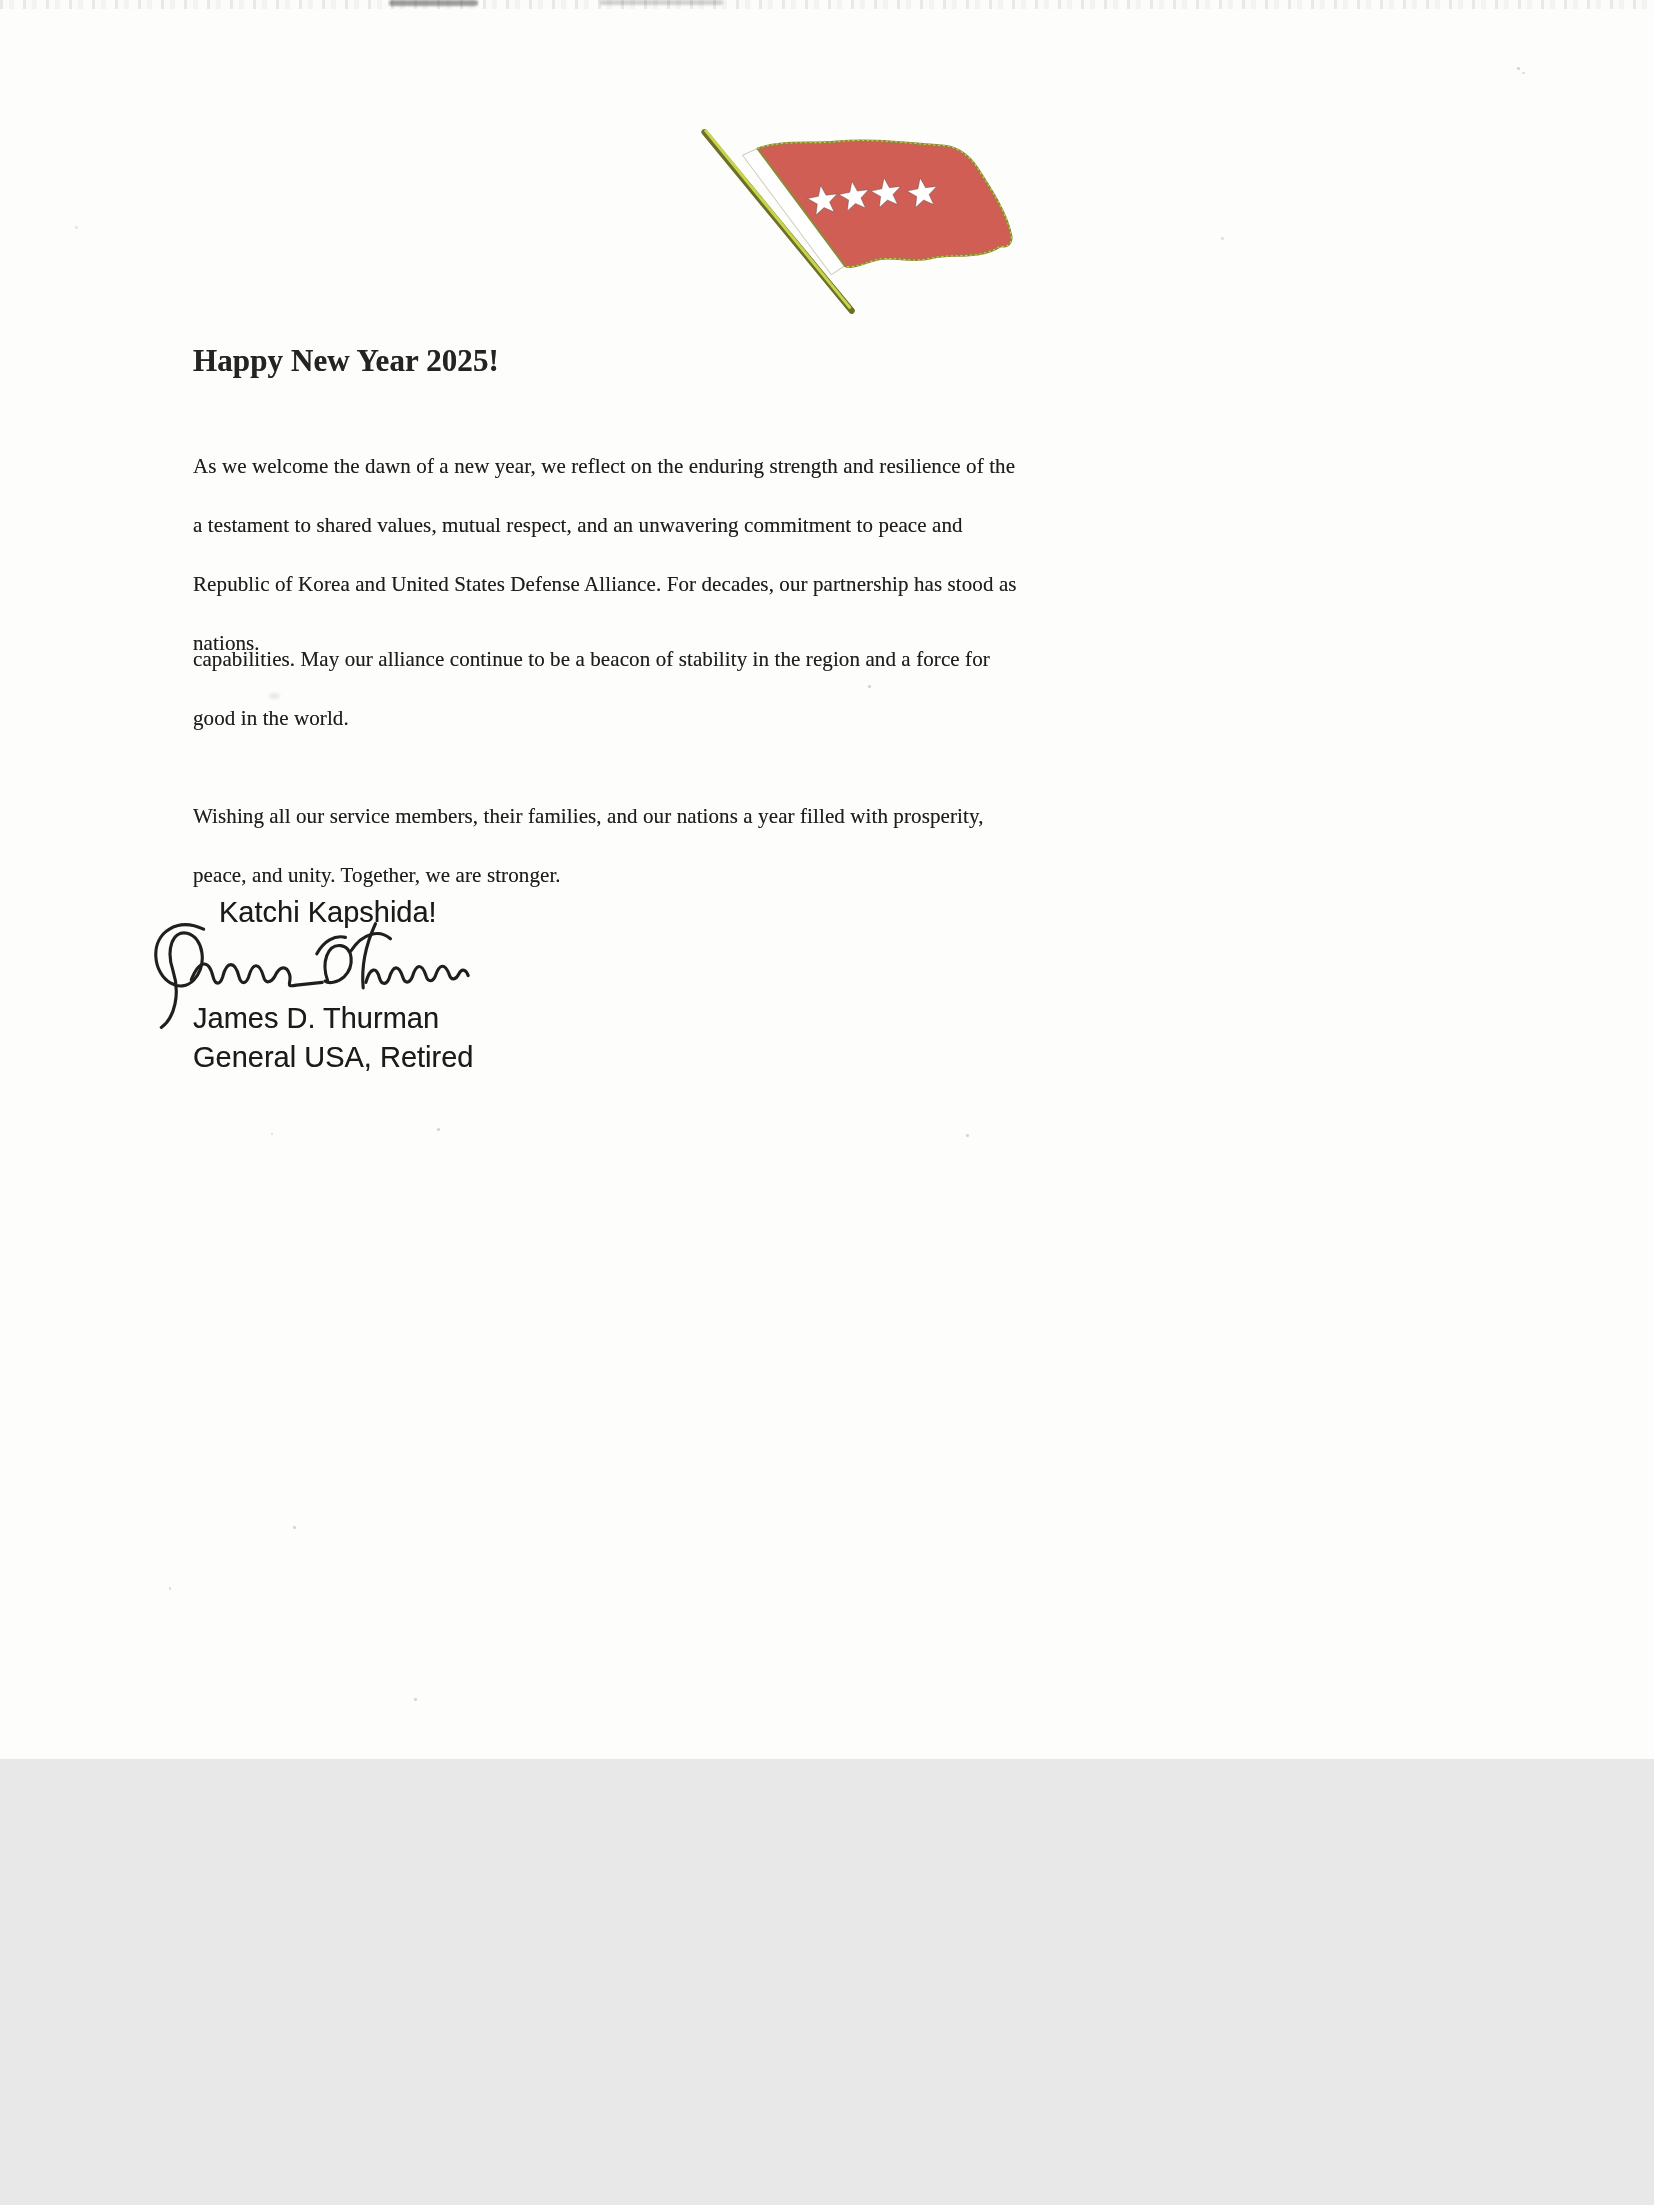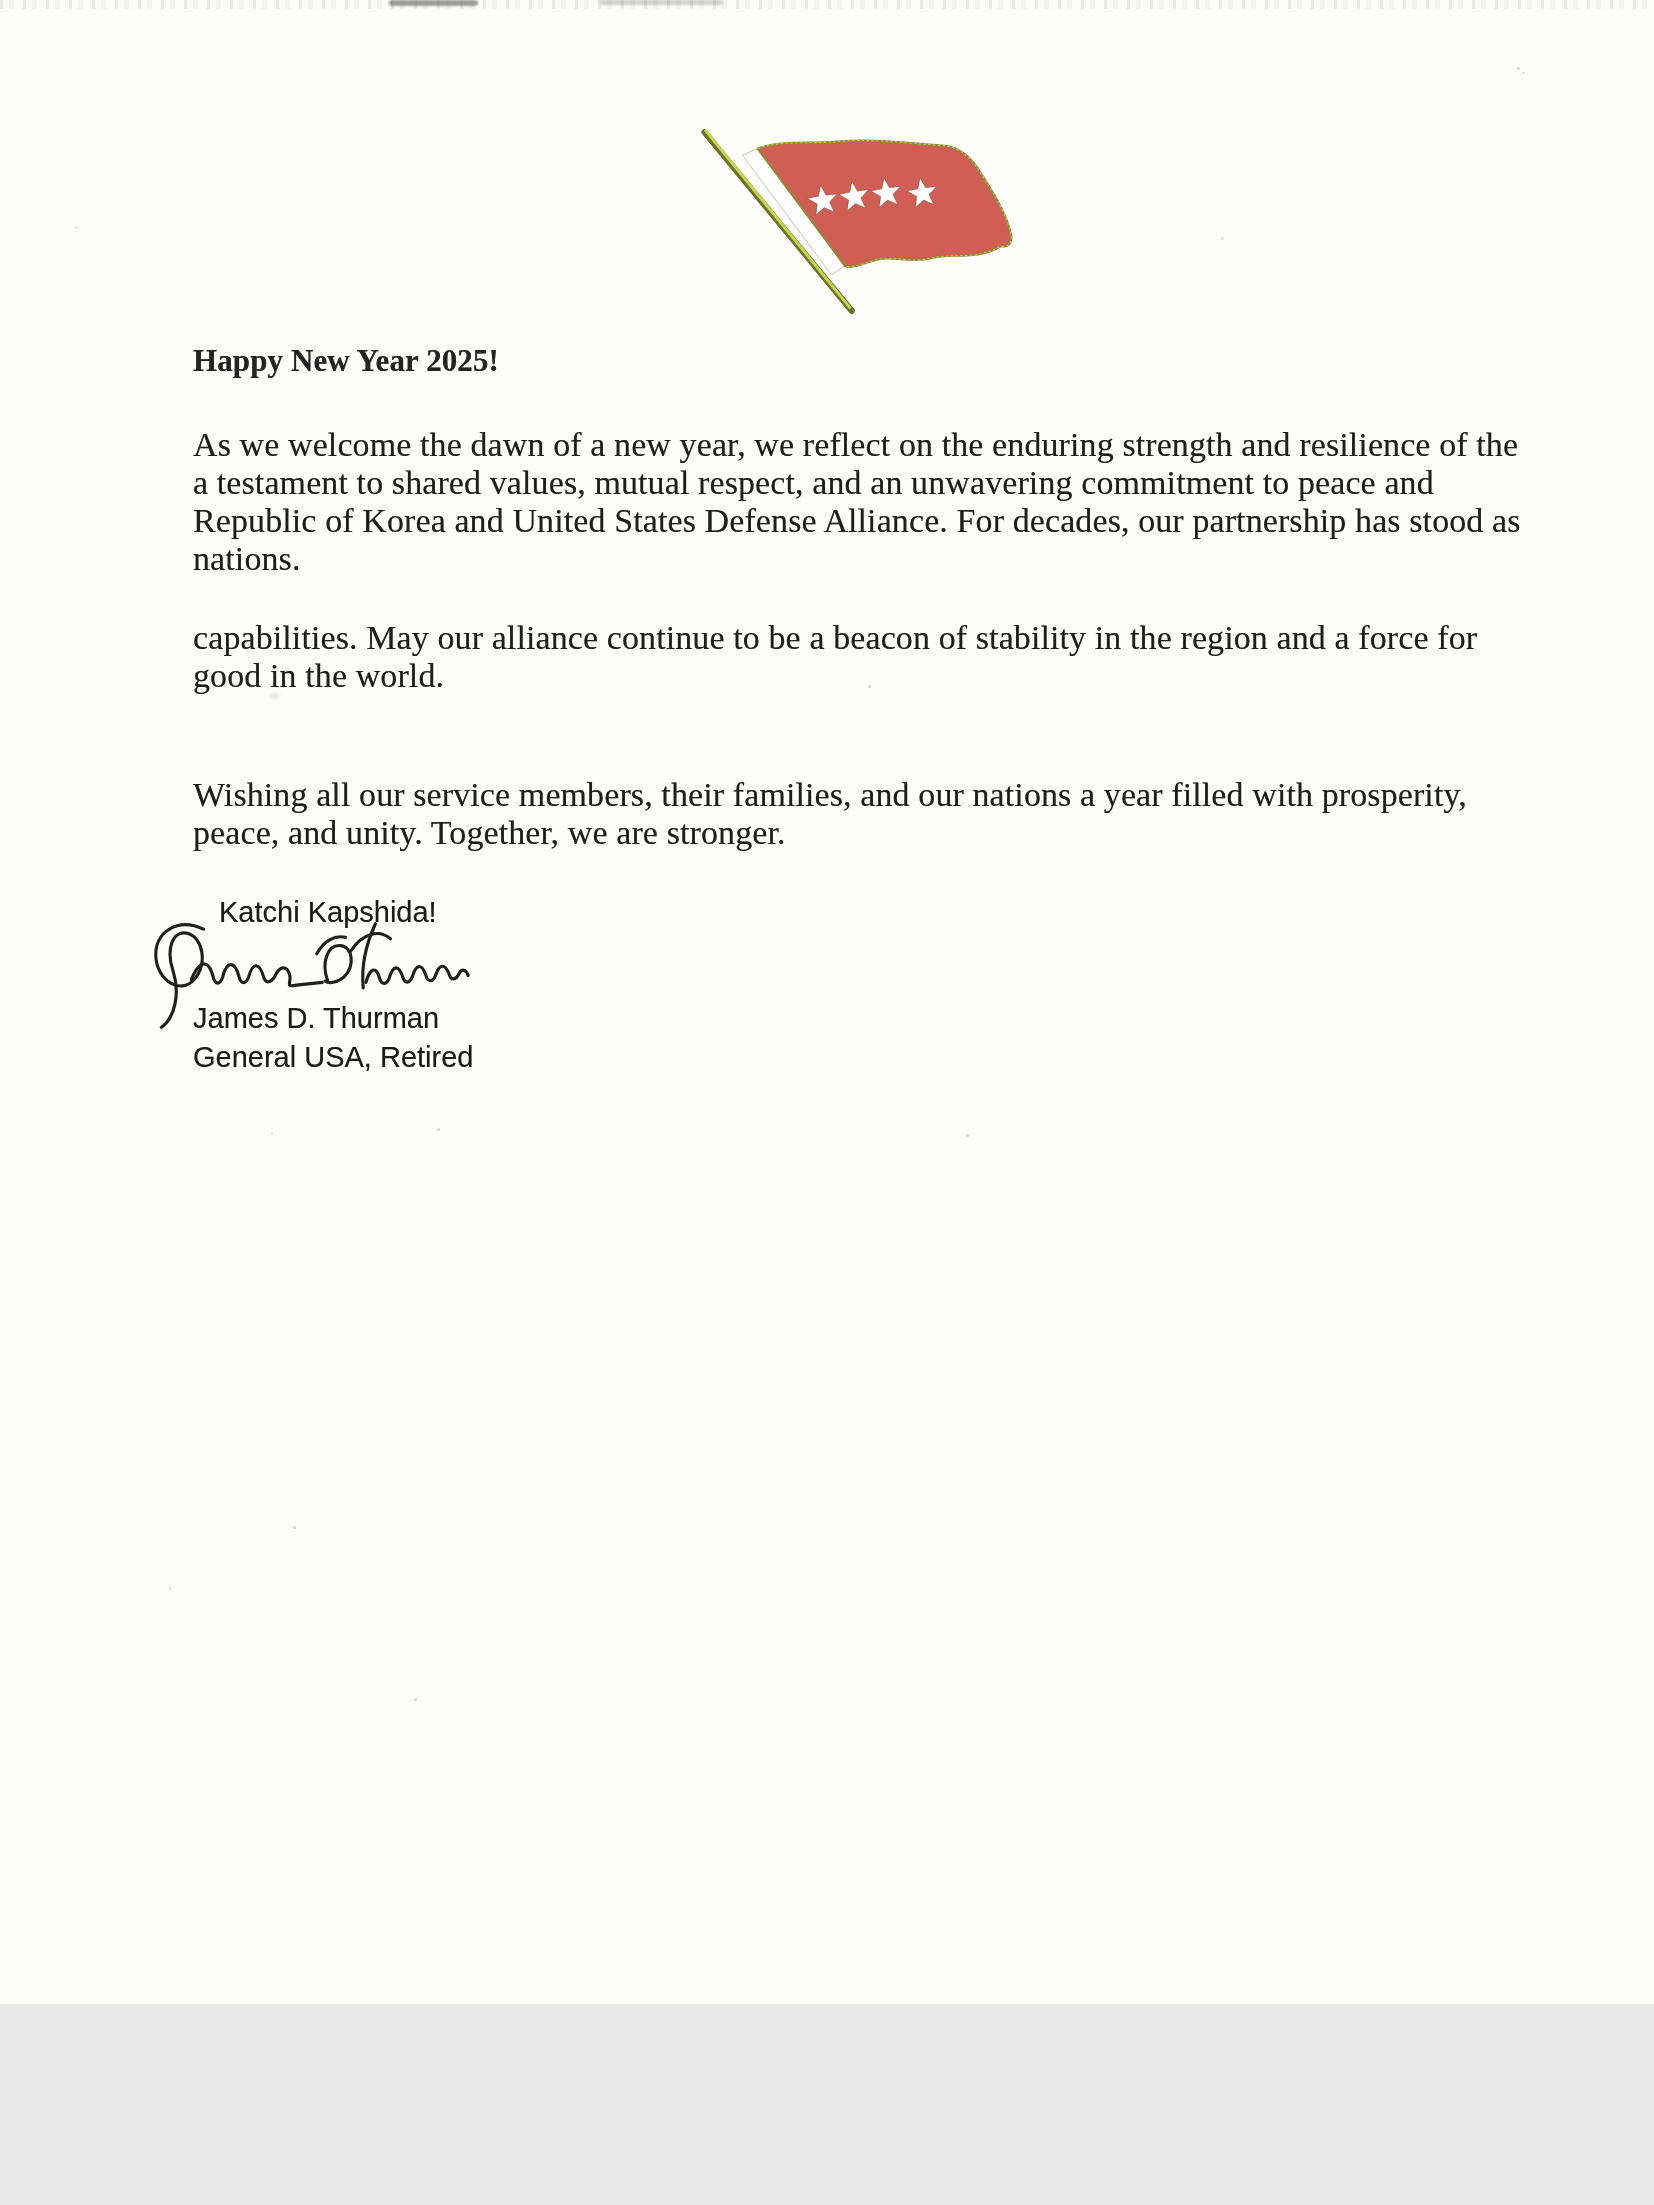--- a/index.html
+++ b/index.html
@@ -1,19 +1,19 @@
 <!DOCTYPE html>
 <html style="font-size:11px"><head>
 <meta charset="utf-8">
 <style>
   html, body { margin: 0; padding: 0; background: #e8e8e8; }
   .page {
     position: relative;
     width: 1654px;
-    height: 2004px;
+    height: 1759px;
     background: #fdfdfb;
     overflow: hidden;
     font-family: "Liberation Serif", serif;
     color: #1c1c1c;
   }
 
   
   .top-noise {
     position: absolute; left: 0; top: 0; width: 1654px; height: 9px;
     background:
@@ -40,24 +40,25 @@
     position: absolute; left: 193px; top: 343px;
     font-size: 31px; font-weight: bold; letter-spacing: 0.1px;
     color: #242424;
     text-shadow: 0 0 0.4px rgba(40,40,40,0.55);
   }
 
   
   .para { position: absolute; left: 193px; }
   .para .ln {
     white-space: nowrap;
-    font-size: 34px; line-height: 38px;
+    font-size: 21px; line-height: 38px;
     letter-spacing: 0.1px;
     color: #1e1e1e;
     text-shadow: 0 0 0.3px rgba(30,30,30,0.5);
+    margin-top: 21px;
   }
   .p1 { top: 426px; }
   .p2 { top: 619px; }
   .p3 { top: 776px; }
 
   
   .sans {
     position: absolute; left: 193px;
     font-family: "Liberation Sans", sans-serif;
     font-size: 29px; line-height: 34px; color: #1b1b1b;

